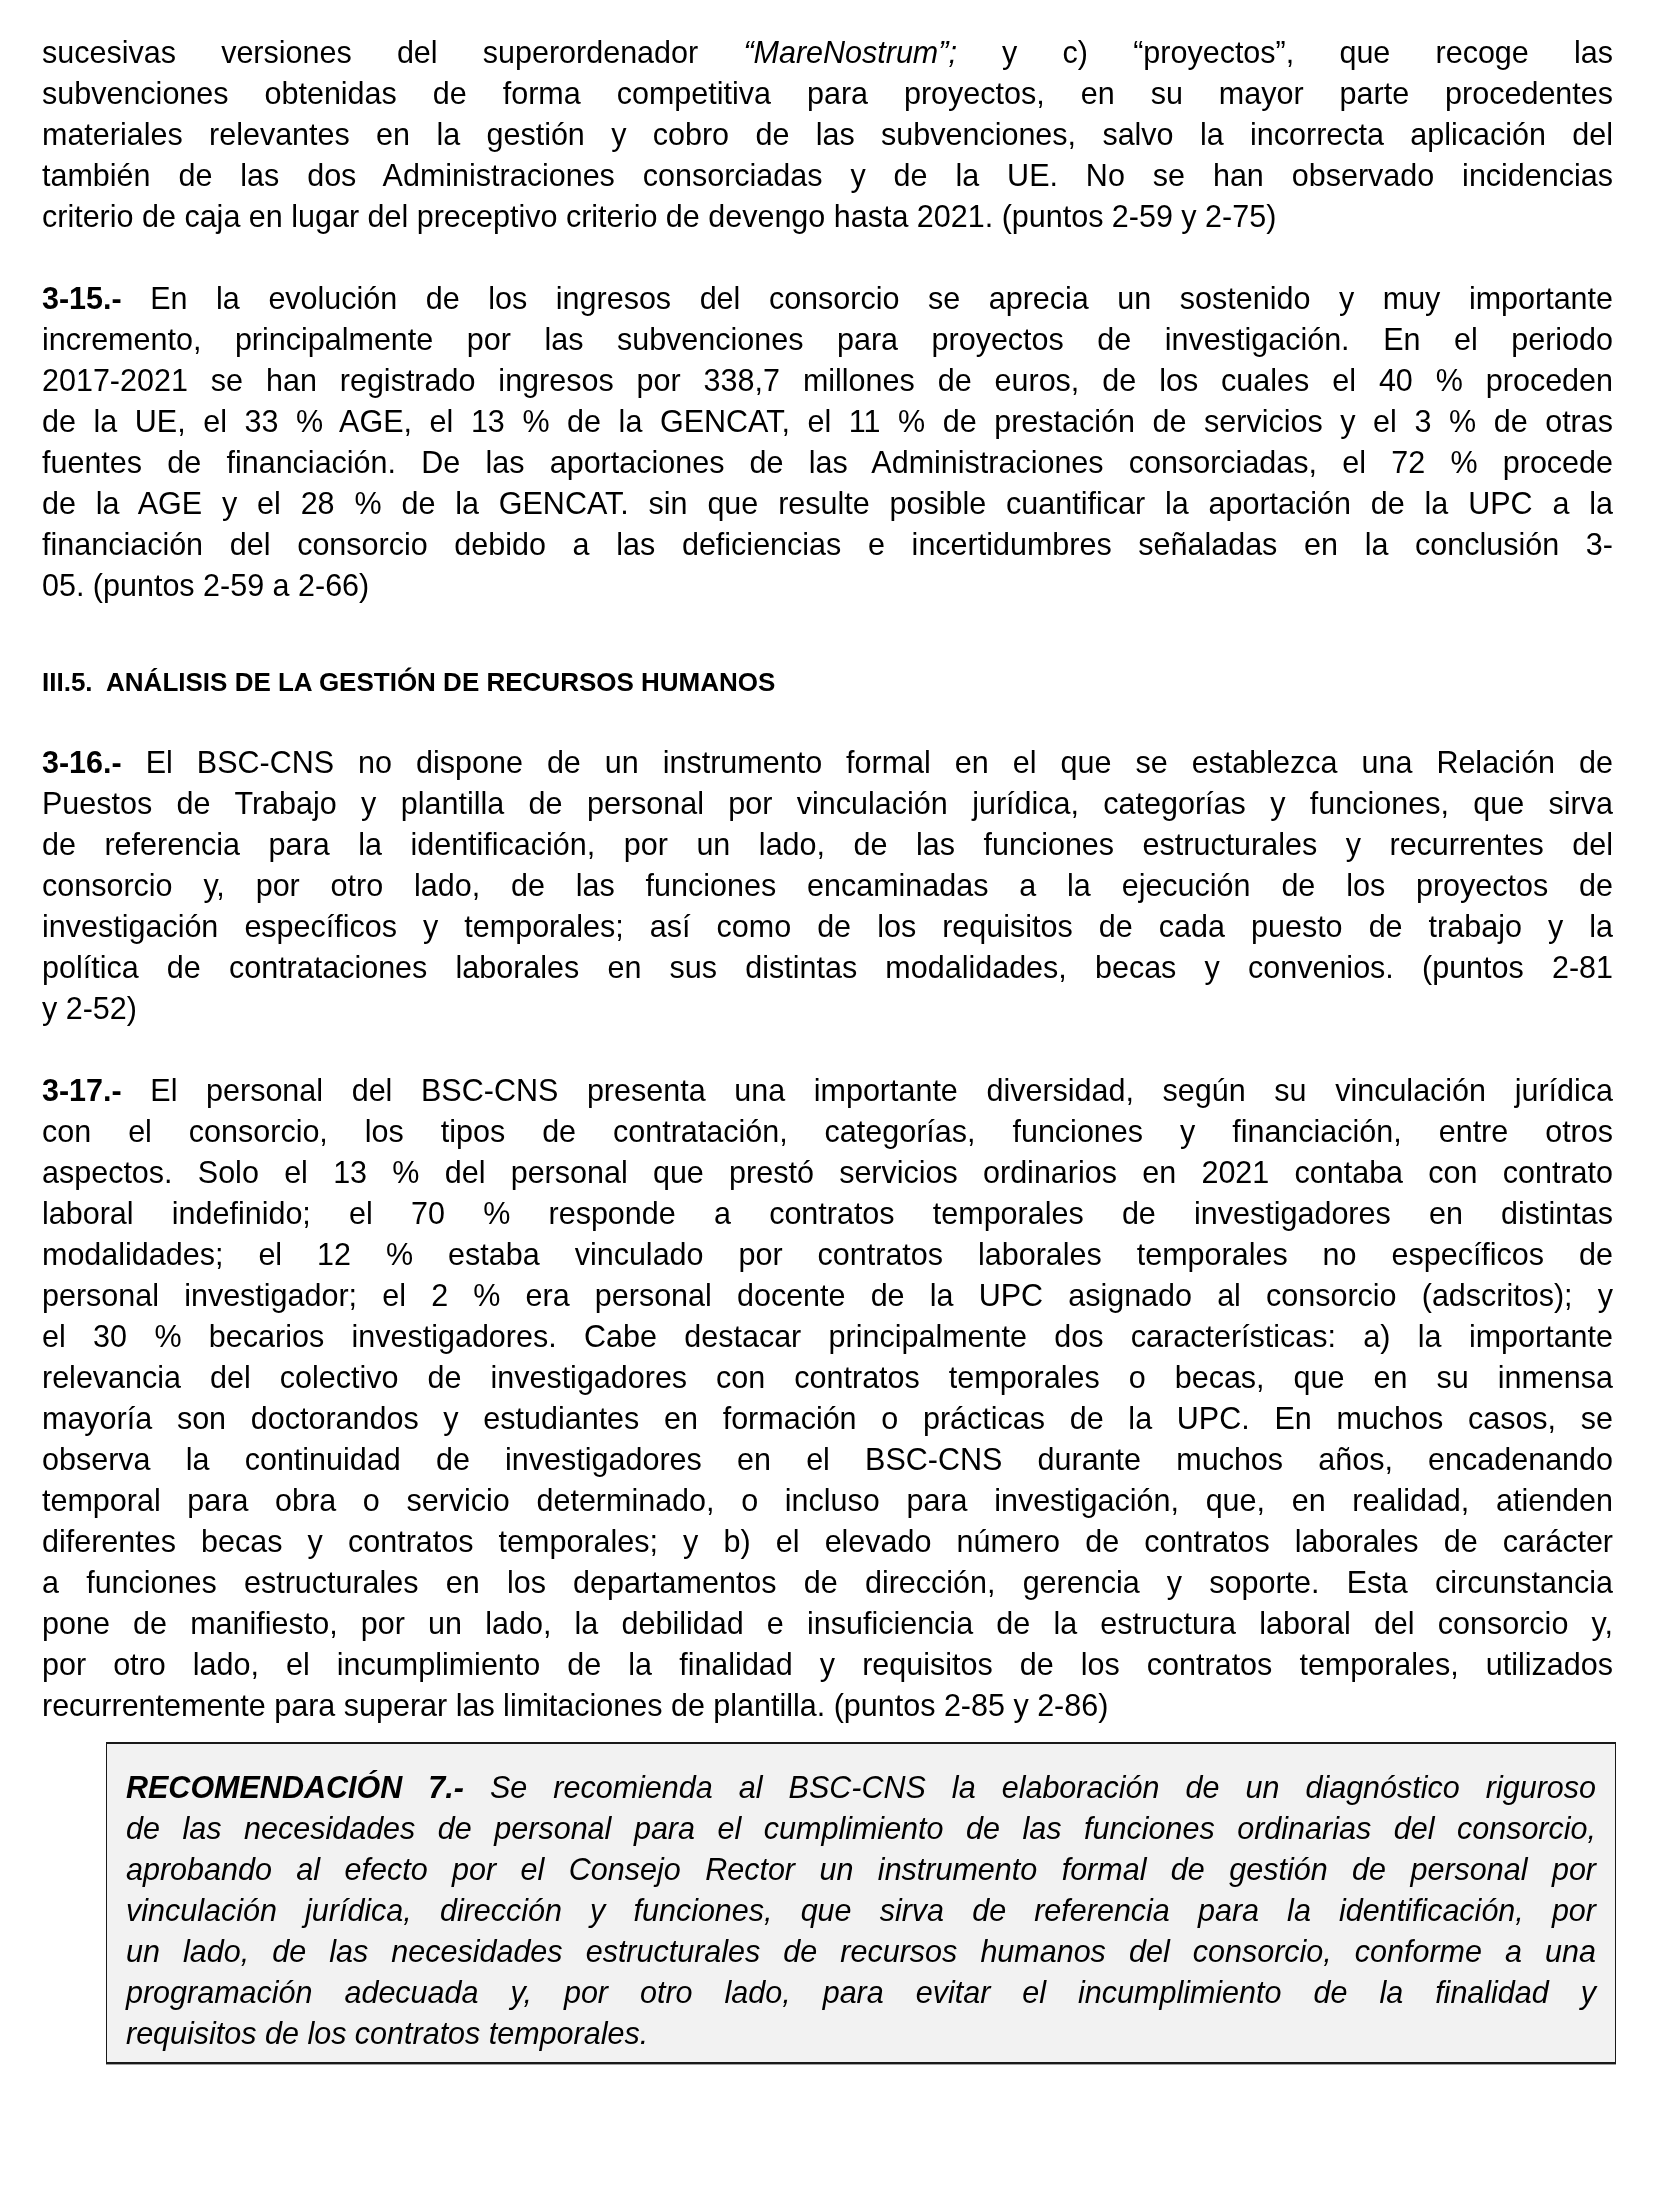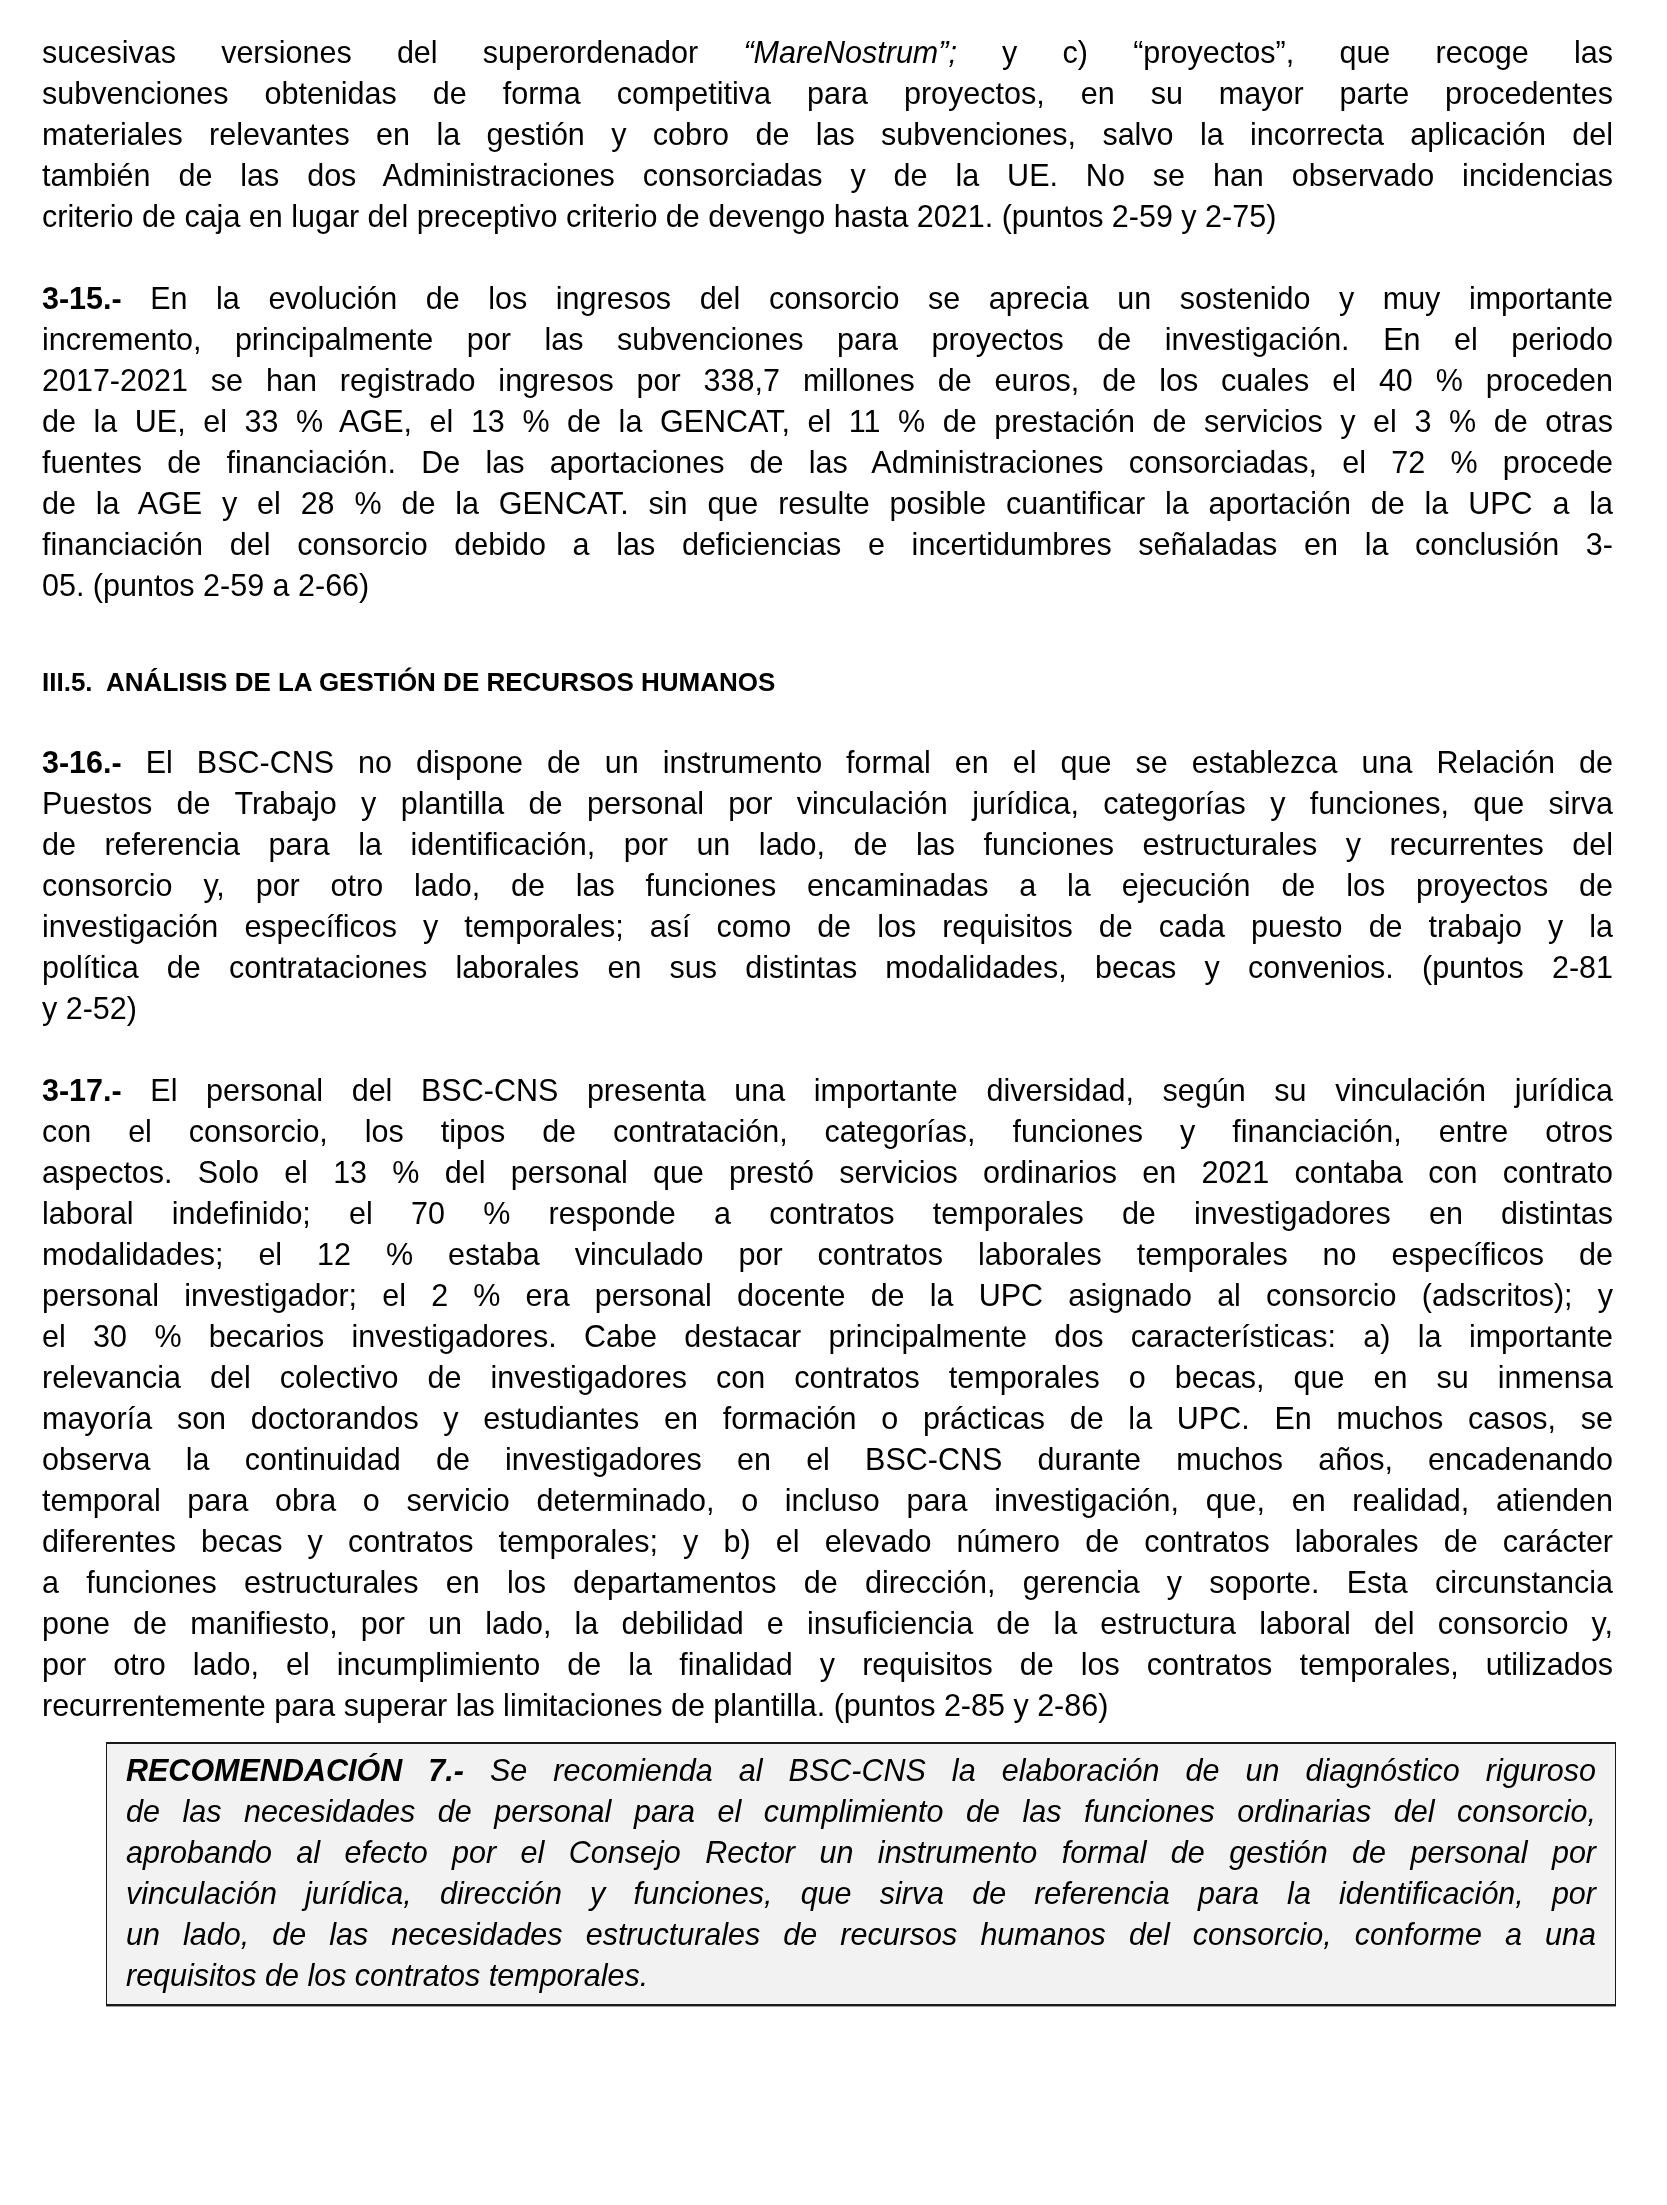--- a/index.html
+++ b/index.html
@@ -42,21 +42,21 @@
   .rec-box {
     position: absolute;
     left: 106px;
     top: 1742px;
     width: 1510px;
     box-sizing: border-box;
     background: #f2f2f2;
     border: 1.6px solid #1a1a1a;
     border-top-width: 2.4px;
     border-bottom-width: 2.4px;
-    padding: 6px 19px 8px 19px;
+    padding: 23px 19px 8px 19px;
     box-shadow: 0 0.8px 0 #8a8a8a;
   }
   .rec-box .line { font-style: italic; }
 </style>
 </head>
 <body>
 
 <div class="page">
   <div id="intro-paras" style="display: block; margin-top: 11px;">
       <div class="para">
@@ -109,16 +109,17 @@
     </div>
 </div>
 
 <div class="rec-box">
   <div id="rec-lines">
       <span class="line"><span class="bi">RECOMENDACIÓN 7.-</span><span class="i"> Se recomienda al BSC-CNS la elaboración de un diagnóstico riguroso</span></span>
       <span class="line"><span class="i">de las necesidades de personal para el cumplimiento de las funciones ordinarias del consorcio,</span></span>
       <span class="line"><span class="i">aprobando al efecto por el Consejo Rector un instrumento formal de gestión de personal por</span></span>
       <span class="line"><span class="i">vinculación jurídica, dirección y funciones, que sirva de referencia para la identificación, por</span></span>
       <span class="line"><span class="i">un lado, de las necesidades estructurales de recursos humanos del consorcio, conforme a una</span></span>
+      <span class="line"><span class="i">programación adecuada y, por otro lado, para evitar el incumplimiento de la finalidad y</span></span>
       <span class="line last"><span class="i">requisitos de los contratos temporales.</span></span>
     </div>
 </div>
 
 
 </body></html>

